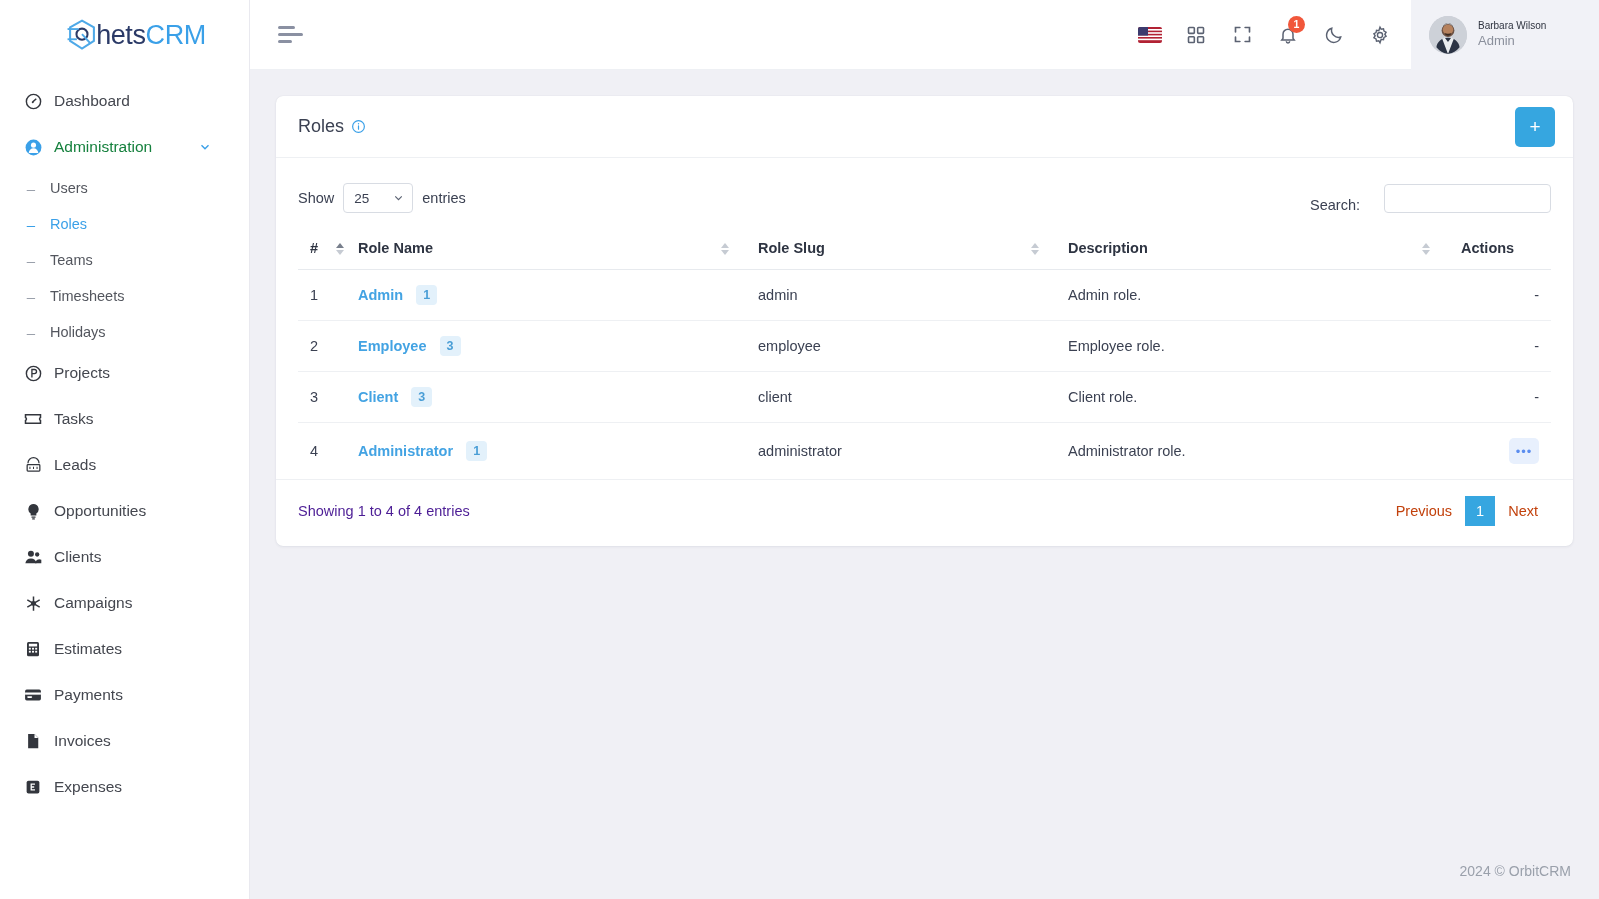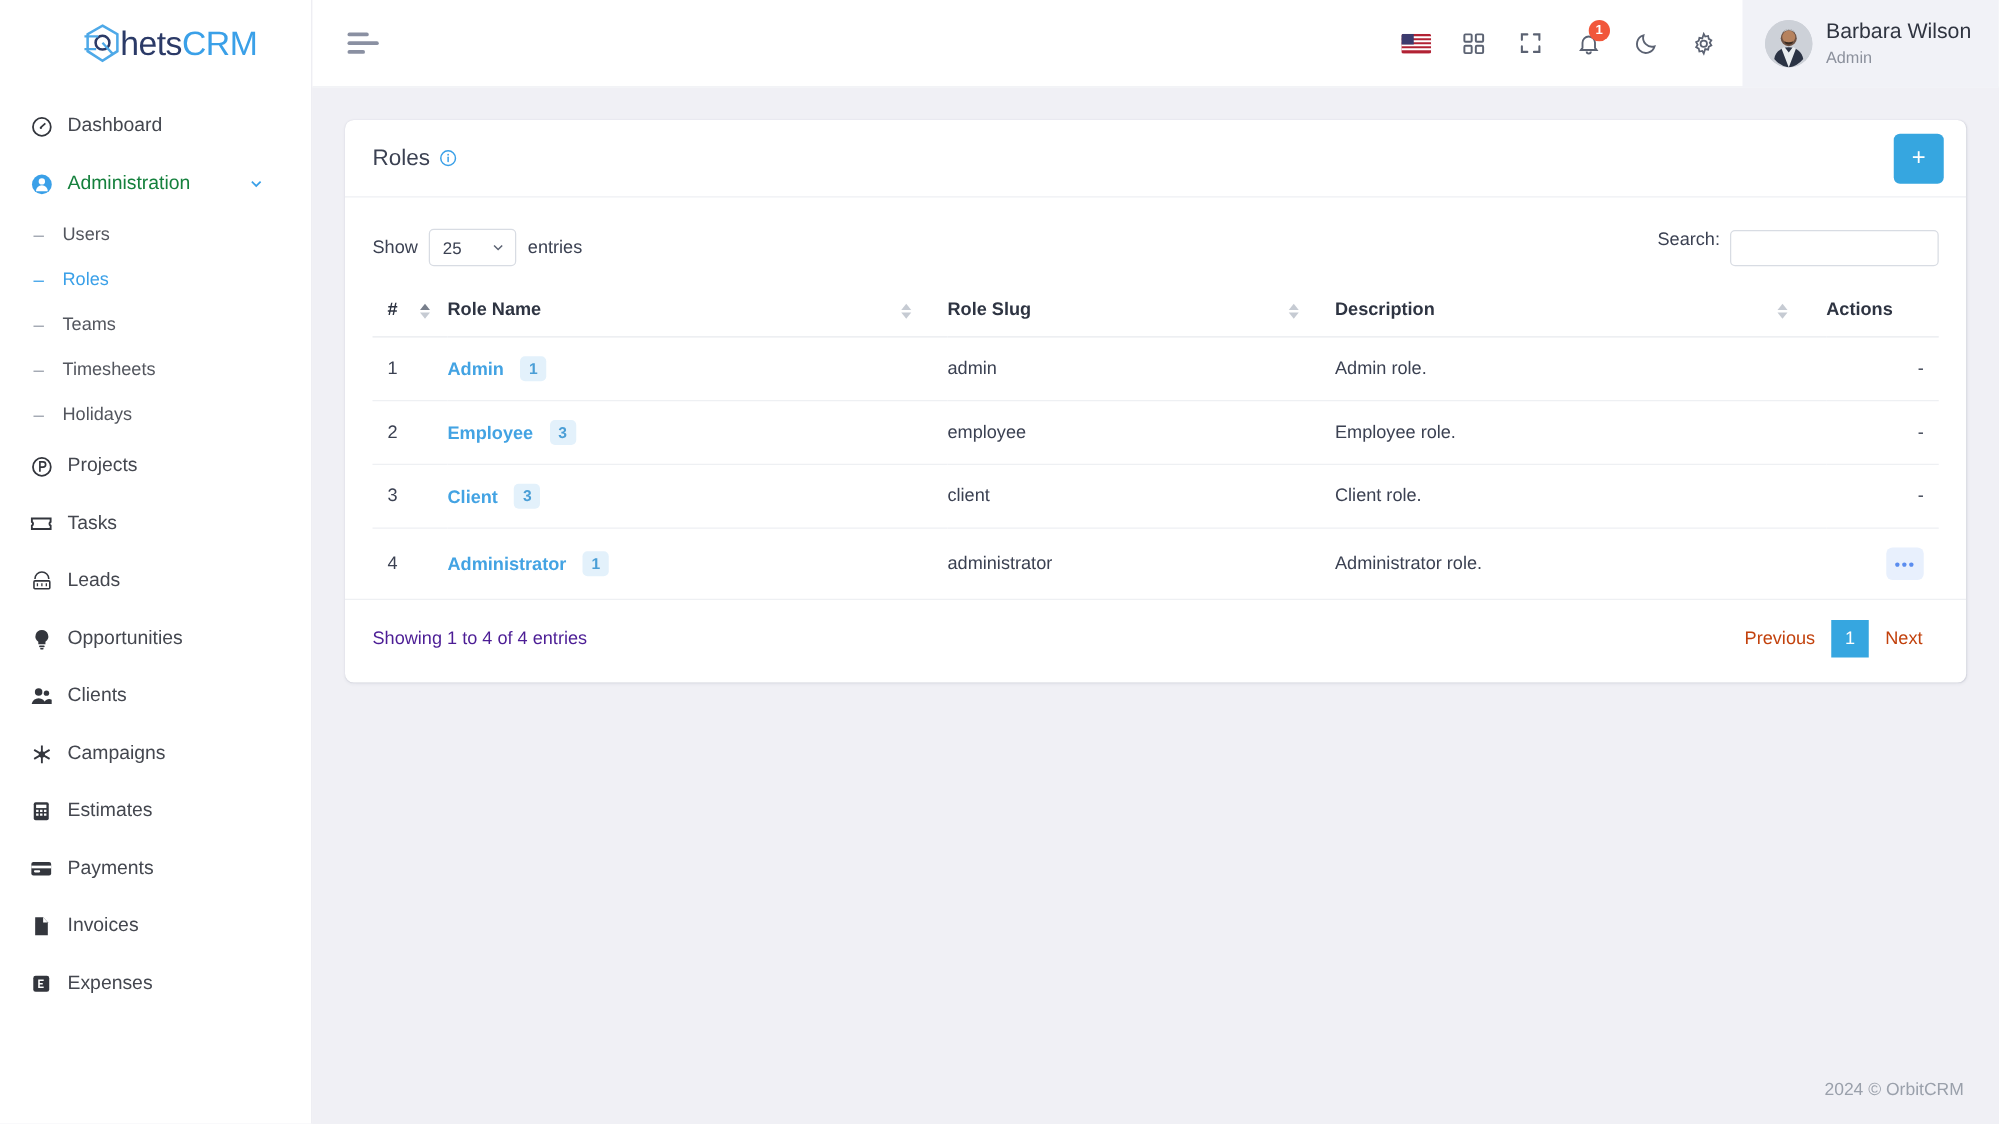--- a/index.html
+++ b/index.html
@@ -99,21 +99,21 @@
     display: flex; align-items: center; gap: 11px;
     height: 70px; padding: 0 22px 0 18px;
     background: #f1f2f7; margin-left: 8px; cursor: pointer;
     min-width: 188px;
   }
   .avatar {
     width: 38px; height: 38px; border-radius: 50%;
     overflow: hidden; flex: 0 0 38px;
     background: #c9ccd4; position: relative;
   }
-  .uname { font-size: 17px; color: #2f3440; line-height: 1.35; }
+  .uname { font-size: 10px; color: #2f3440; line-height: 1.35; }
   .urole { font-size: 13px; color: #8b909c; line-height: 1.35; }
 
   .content { flex: 1; padding: 26px 26px 0 26px; overflow: hidden; }
 
   .card {
     background: #fff; border-radius: 7px;
     box-shadow: 0 1px 3px rgba(40,50,80,.07), 0 0 1px rgba(40,50,80,.12);
     overflow: hidden;
   }
   .card-head {
@@ -138,21 +138,21 @@
     border: 1px solid #d8dce3; border-radius: 4px;
     background: #fff; height: 30px; width: 70px;
     padding: 0 24px 0 10px; font-size: 13.5px; color: #3b4152;
     font-family: "Liberation Sans", sans-serif; cursor: pointer;
   }
   .sel-wrap { position: relative; display: inline-flex; }
   .sel-wrap .caret {
     position: absolute; right: 8px; top: 50%; transform: translateY(-50%);
     pointer-events: none; color: #5b6272; display: flex;
   }
-  .dt-filter { margin-left: auto; display: flex; align-items: flex-start; gap: 8px; font-size: 14.5px; color: #3b4152; }
+  .dt-filter { margin-left: auto; display: flex; align-items: flex-end; gap: 24px; font-size: 14.5px; color: #3b4152; }
   .dt-search {
     border: 1px solid #d8dce3; border-radius: 4px;
     height: 29px; width: 167px; padding: 0 8px;
     font-size: 13.5px; font-family: "Liberation Sans", sans-serif;
     color: #3b4152; outline: none;
   }
 
   table.dt { width: 100%; border-collapse: collapse; margin-top: 8px; }
   table.dt th {
     text-align: left; font-size: 14.5px; color: #2e3442;

